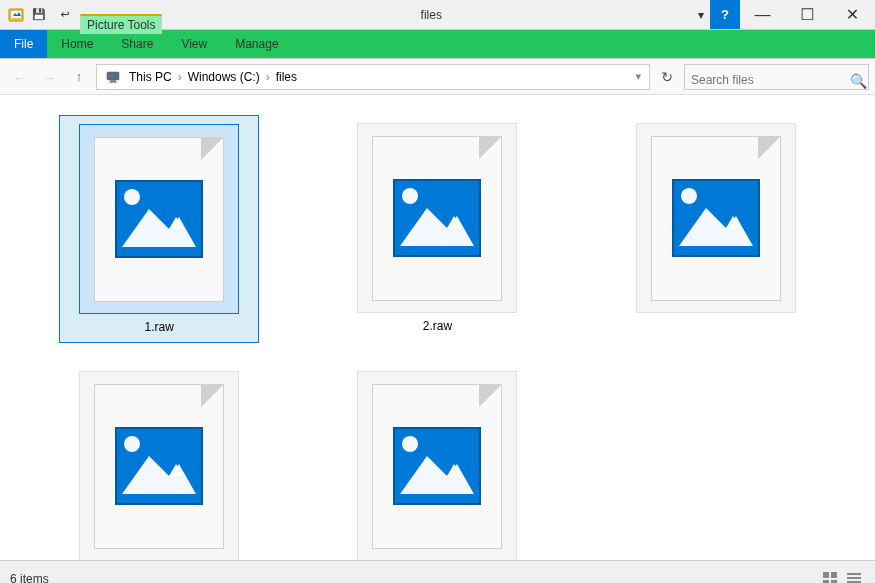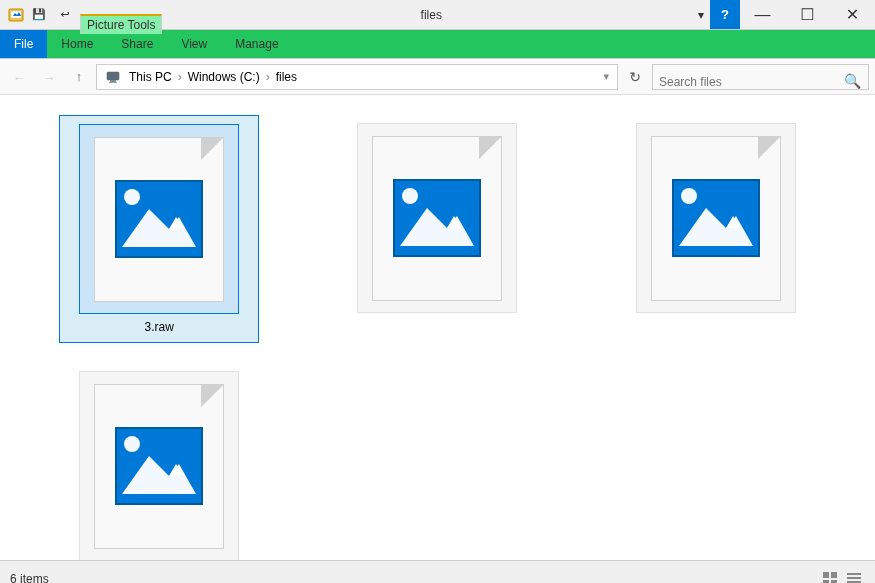--- a/index.html
+++ b/index.html
@@ -52,21 +52,21 @@
       flex: 1; height: 26px; border: 1px solid #ccc; background: #fff; display: flex; align-items: center;
       padding: 0 8px; font-size: 12px; color: #000; cursor: pointer; gap: 4px;
     }
     .path-segment { display: flex; align-items: center; gap: 2px; }
     .path-sep { color: #888; margin: 0 2px; }
     .refresh-btn {
       width: 26px; height: 26px; display: flex; align-items: center; justify-content: center;
       border: 1px solid transparent; cursor: pointer; font-size: 14px; color: #555;
     }
     .search-box {
-      width: 217px; height: 26px; border: 1px solid #ccc; display: flex; align-items: flex-end; padding: 0 6px; gap: 4px;
+      width: 185px; height: 26px; border: 1px solid #ccc; display: flex; align-items: flex-start; padding: 8px 6px; gap: 4px;
     }
     .search-input { border: none; outline: none; flex: 1; font-size: 12px; color: #aaa; background: transparent; }
     .search-icon-btn { cursor: pointer; color: #777; font-size: 14px; }
 
     
     .main { display: flex; height: calc(583px - 30px - 28px - 36px - 24px); background: #fff; }
     .file-area { flex: 1; padding: 10px 20px; display: grid; grid-template-columns: repeat(3, 1fr); grid-template-rows: repeat(2, auto); gap: 0; align-content: start; overflow-y: auto; background: #fff; }
 
     .file-item {
       display: flex; flex-direction: column; align-items: center; padding: 8px;
@@ -178,21 +178,39 @@
     <rect x="2" y="2" width="86" height="76" fill="none" stroke="#005a9e" stroke-width="2"></rect>
 
     <polygon points="8,68 35,30 55,50 65,38 82,68" fill="white" opacity="0.95"></polygon>
 
     <polygon points="55,50 62,38 70,50" fill="white" opacity="0.95"></polygon>
 
     <circle cx="18" cy="18" r="8" fill="white" opacity="0.95"></circle>
   </svg>
       </div>
     </div>
-    <span class="file-label">3.raw</span>
+    <span class="file-label">1.raw</span>
+  </div>
+      <div class="file-item">
+    <div class="file-icon-wrap">
+      <div class="doc-page">
+        <div class="doc-corner"></div>
+        <svg class="img-icon-svg" viewBox="0 0 90 80" xmlns="http://www.w3.org/2000/svg">
+    <rect x="2" y="2" width="86" height="76" fill="#0078d7" rx="1"></rect>
+    <rect x="2" y="2" width="86" height="76" fill="none" stroke="#005a9e" stroke-width="2"></rect>
+
+    <polygon points="8,68 35,30 55,50 65,38 82,68" fill="white" opacity="0.95"></polygon>
+
+    <polygon points="55,50 62,38 70,50" fill="white" opacity="0.95"></polygon>
+
+    <circle cx="18" cy="18" r="8" fill="white" opacity="0.95"></circle>
+  </svg>
+      </div>
+    </div>
+    <span class="file-label">2.raw</span>
   </div>
       <div class="file-item">
     <div class="file-icon-wrap">
       <div class="doc-page">
         <div class="doc-corner"></div>
         <svg class="img-icon-svg" viewBox="0 0 90 80" xmlns="http://www.w3.org/2000/svg">
     <rect x="2" y="2" width="86" height="76" fill="#0078d7" rx="1"></rect>
     <rect x="2" y="2" width="86" height="76" fill="none" stroke="#005a9e" stroke-width="2"></rect>
 
     <polygon points="8,68 35,30 55,50 65,38 82,68" fill="white" opacity="0.95"></polygon>

